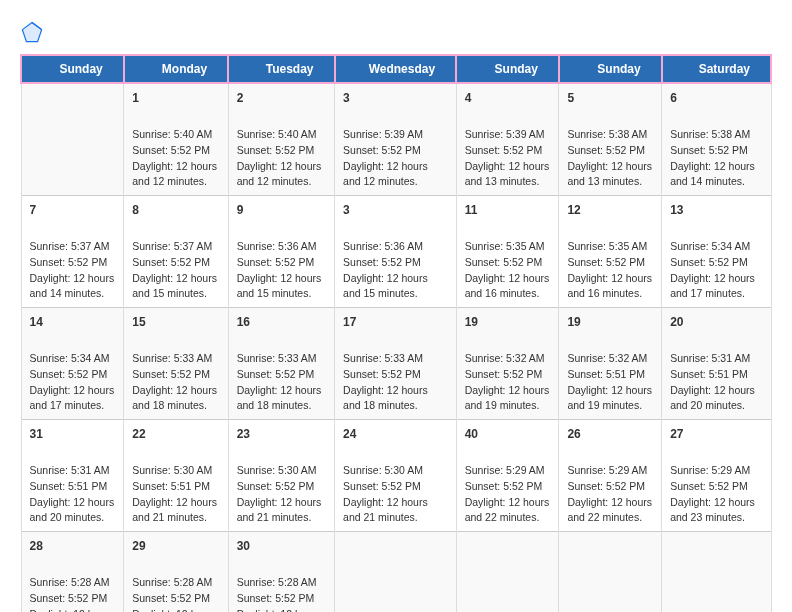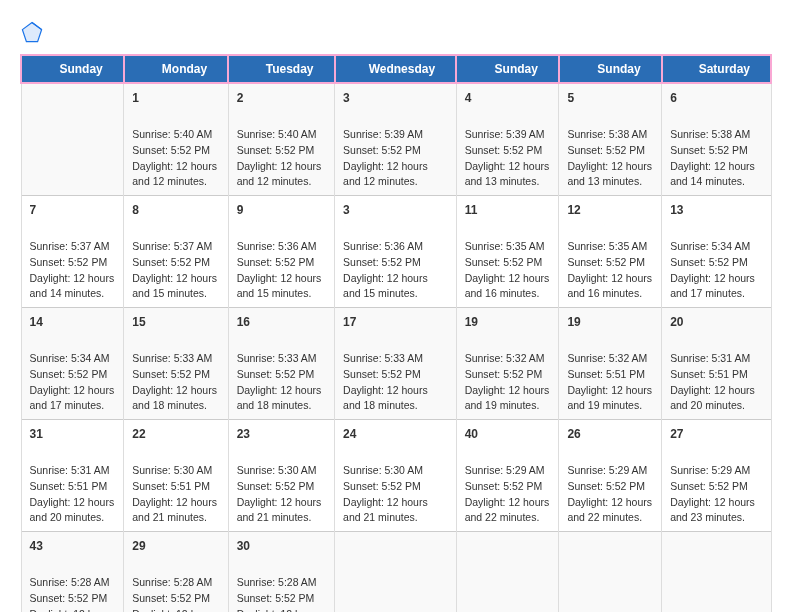--- a/index.html
+++ b/index.html
@@ -233,21 +233,21 @@
           <span class="day-num">26</span>
           <div class="day-info">Sunrise: 5:29 AM<br>Sunset: 5:52 PM<br>Daylight: 12 hours and 22 minutes.</div>
         </td>
         <td>
           <span class="day-num">27</span>
           <div class="day-info">Sunrise: 5:29 AM<br>Sunset: 5:52 PM<br>Daylight: 12 hours and 23 minutes.</div>
         </td>
       </tr>
       <tr>
         <td>
-          <span class="day-num">43</span>
+          <span class="day-num">28</span>
           <div class="day-info">Sunrise: 5:28 AM<br>Sunset: 5:52 PM<br>Daylight: 12 hours and 23 minutes.</div>
         </td>
         <td>
           <span class="day-num">29</span>
           <div class="day-info">Sunrise: 5:28 AM<br>Sunset: 5:52 PM<br>Daylight: 12 hours and 23 minutes.</div>
         </td>
         <td>
           <span class="day-num">30</span>
           <div class="day-info">Sunrise: 5:28 AM<br>Sunset: 5:52 PM<br>Daylight: 12 hours and 24 minutes.</div>
         </td>

